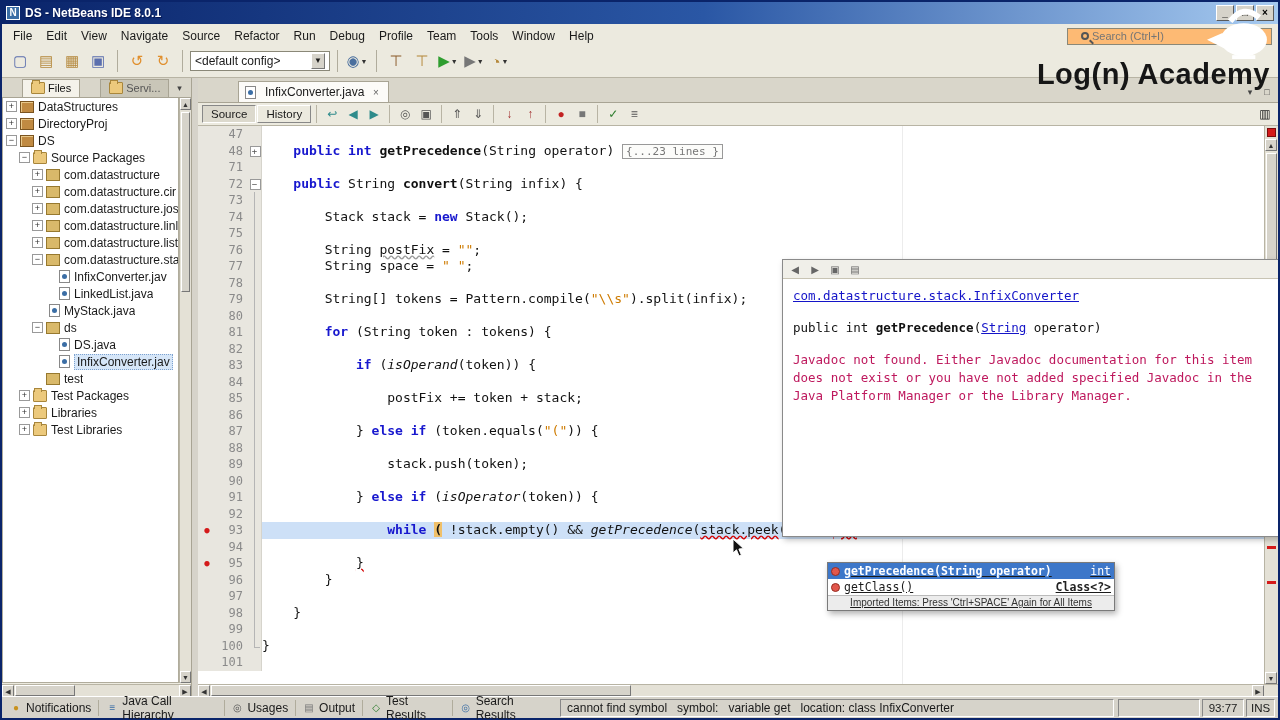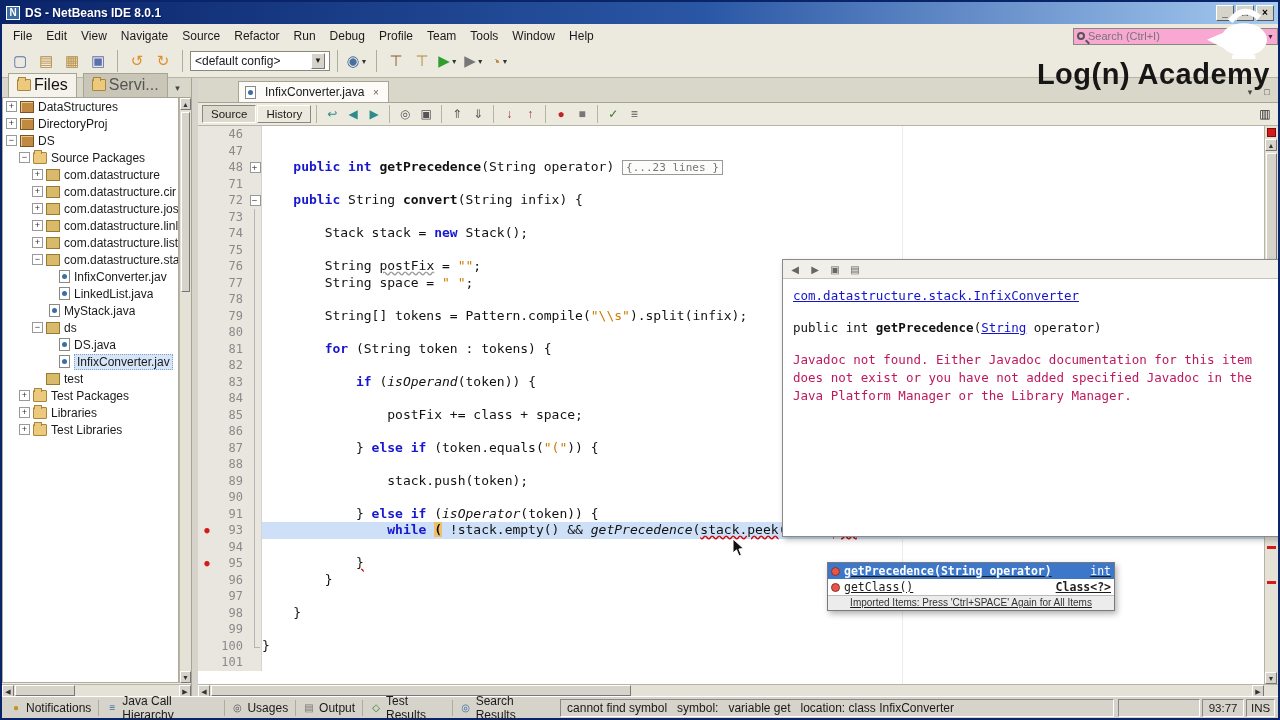--- a/index.html
+++ b/index.html
@@ -9,21 +9,21 @@
   
   .titlebar { position:absolute; left:0; top:0; right:0; height:22px; background:linear-gradient(90deg,#0a246a 0%,#2a57a5 55%,#a6caf0 100%); display:flex; align-items:center; padding:0 4px; color:#fff; }
   .app-icon { width:14px; height:14px; background:#3b6ea5; border:1px solid #fff; color:#fff; font-size:10px; font-weight:bold; text-align:center; line-height:12px; margin-right:5px; }
   .title-text { font-weight:bold; font-size:12px; text-shadow:1px 1px 1px #00114d; }
   .win-btns { margin-left:auto; display:flex; gap:2px; }
   .win-btn { width:18px; height:16px; background:#d6d3ca; border:1px solid; border-color:#fff #5a5a5a #5a5a5a #fff; color:#000; font-size:10px; text-align:center; line-height:14px; font-weight:bold; }
 
   
   .menubar { position:absolute; left:0; top:22px; right:0; height:25px; background:#eceadf; border-bottom:1px solid #c8c4b4; display:flex; align-items:center; padding-left:4px; }
   .menu-item { padding:2px 7px; cursor:default; }
-  .searchbox { margin-left:auto; width:205px; height:17px; background:#f9a8d4; border:1px solid #8a8878; display:flex; align-items:center; padding:0 3px; }
+  .searchbox { margin-left:auto; margin-right:6px; width:205px; height:17px; background:#fdba74; border:1px solid #8a8878; display:flex; align-items:center; padding:0 13px; }
   .mag { width:8px; height:8px; border:2px solid #555; border-radius:50%; position:relative; margin-right:3px; flex:none; }
   .mag::after { content:''; position:absolute; width:5px; height:2px; background:#555; transform:rotate(45deg); left:6px; top:7px; }
   .searchbox input { border:none; outline:none; width:100%; font-size:11px; font-family:"Liberation Sans",sans-serif; color:#444; background:transparent; }
 
   
   .toolbar { position:absolute; left:0; top:43px; right:0; height:33px; background:#eceadf; border-bottom:1px solid #b8b4a4; display:flex; align-items:center; padding-left:6px; gap:2px; }
   .tb-icon { width:24px; height:24px; display:flex; align-items:center; justify-content:center; font-size:15px; border:1px solid transparent; }
   .tb-sep { width:1px; height:22px; background:#b0ac9c; margin:0 5px; }
   .config-select { height:20px; width:140px; background:#fff; border:1px solid #8a8878; display:flex; align-items:center; padding:0 4px; font-size:12px; }
   .config-select .arrow { margin-left:auto; width:14px; height:16px; background:#d6d3ca; border:1px solid; border-color:#fff #777 #777 #fff; font-size:8px; text-align:center; line-height:14px; }
@@ -32,21 +32,21 @@
   
   .brand-name { position:absolute; top:56px; right:8px; font-size:29px; font-weight:bold; color:#161616; letter-spacing:0.5px; z-index:60; }
   .teapot { position:absolute; top:0px; right:6px; width:72px; height:58px; z-index:61; }
 
   
   .main { position:absolute; left:0; top:76px; right:0; bottom:22px; }
 
   
   .sidebar { position:absolute; left:0; top:0; width:190px; bottom:0; background:#eceadf; border-right:1px solid #a8a494; }
   .side-tabs { height:20px; display:flex; background:#d9d6ca; border-bottom:1px solid #a8a494; align-items:flex-end; }
-  .side-tab { padding:2px 8px 3px 8px; border:1px solid #a8a494; border-bottom:none; margin-left:6px; background:#c9c6b8; color:#555; font-size:16px; display:flex; align-items:center; gap:3px; }
+  .side-tab { padding:2px 8px 3px 8px; border:1px solid #a8a494; border-bottom:none; margin-left:20px; background:#c9c6b8; color:#555; font-size:11px; display:flex; align-items:center; gap:3px; }
   .side-tab.active { background:#f4f2ea; color:#111; }
   .side-tab .ticon { margin:0; }
   .side-tab-icons { margin-left:auto; display:flex; gap:2px; padding:2px 3px; }
   .mini-btn { width:14px; height:14px; font-size:9px; text-align:center; line-height:13px; color:#444; border:1px solid transparent; }
   .tree { position:absolute; top:20px; left:0; right:12px; bottom:13px; background:#fff; overflow:hidden; border:1px solid #b0ac9c; border-top:none; }
   .tree-row { height:17px; display:flex; align-items:center; white-space:nowrap; font-size:12px; }
   .exp { width:11px; height:11px; flex:none; border:1px solid #999; background:#fff; color:#333; font-size:9px; line-height:9px; text-align:center; margin-right:3px; }
   .exp.spacer { border:none; background:transparent; }
   .ticon { width:14px; height:12px; flex:none; margin-right:4px; position:relative; }
   .ticon.project { background:#c08a42; border:1px solid #7a5420; box-shadow:inset 1px 1px 0 #e8c88a; }
@@ -413,44 +413,44 @@
             <div class="et-sep"></div>
             <div class="et-icon" style="color: rgb(47, 126, 47);">✓</div>
             <div class="et-icon" style="color: rgb(85, 85, 85);">≡</div>
           </div>
         <div class="et-icon et-right">▥</div>
       </div>
 
       <div class="code-area">
         <div class="margin-guide"></div>
         <div class="code-lines">
-            <div class="cl"><span class="g-err"></span><span class="g-num">46</span><span class="g-fold "></span><span class="g-text"></span></div>
             <div class="cl"><span class="g-err"></span><span class="g-num">47</span><span class="g-fold "></span><span class="g-text"></span></div>
             <div class="cl"><span class="g-err"></span><span class="g-num">48</span><span class="g-fold fplus"><span>+</span></span><span class="g-text">    <span class="tk-k">public</span><span class="tk-p"> </span><span class="tk-k">int</span><span class="tk-p"> </span><span class="tk-b">getPrecedence</span><span class="tk-p">(String operator) </span><span class="tk-bg">{...23 lines }</span></span></div>
             <div class="cl"><span class="g-err"></span><span class="g-num">71</span><span class="g-fold "></span><span class="g-text"></span></div>
             <div class="cl"><span class="g-err"></span><span class="g-num">72</span><span class="g-fold fminus"><span>−</span></span><span class="g-text">    <span class="tk-k">public</span><span class="tk-p"> String </span><span class="tk-b">convert</span><span class="tk-p">(String infix) {</span></span></div>
             <div class="cl"><span class="g-err"></span><span class="g-num">73</span><span class="g-fold fpipe"></span><span class="g-text"></span></div>
             <div class="cl"><span class="g-err"></span><span class="g-num">74</span><span class="g-fold fpipe"></span><span class="g-text">        <span class="tk-p">Stack stack = </span><span class="tk-k">new</span><span class="tk-p"> Stack();</span></span></div>
             <div class="cl"><span class="g-err"></span><span class="g-num">75</span><span class="g-fold fpipe"></span><span class="g-text"></span></div>
             <div class="cl"><span class="g-err"></span><span class="g-num">76</span><span class="g-fold fpipe"></span><span class="g-text">        <span class="tk-p">String </span><span class="tk-wv">postFix</span><span class="tk-p"> = </span><span class="tk-s">""</span><span class="tk-p">;</span></span></div>
             <div class="cl"><span class="g-err"></span><span class="g-num">77</span><span class="g-fold fpipe"></span><span class="g-text">        <span class="tk-p">String space = </span><span class="tk-s">" "</span><span class="tk-p">;</span></span></div>
             <div class="cl"><span class="g-err"></span><span class="g-num">78</span><span class="g-fold fpipe"></span><span class="g-text"></span></div>
             <div class="cl"><span class="g-err"></span><span class="g-num">79</span><span class="g-fold fpipe"></span><span class="g-text">        <span class="tk-p">String[] tokens = Pattern.compile(</span><span class="tk-s">"\\s"</span><span class="tk-p">).split(infix);</span></span></div>
             <div class="cl"><span class="g-err"></span><span class="g-num">80</span><span class="g-fold fpipe"></span><span class="g-text"></span></div>
             <div class="cl"><span class="g-err"></span><span class="g-num">81</span><span class="g-fold fpipe"></span><span class="g-text">        <span class="tk-k">for</span><span class="tk-p"> (String token : tokens) {</span></span></div>
             <div class="cl"><span class="g-err"></span><span class="g-num">82</span><span class="g-fold fpipe"></span><span class="g-text"></span></div>
             <div class="cl"><span class="g-err"></span><span class="g-num">83</span><span class="g-fold fpipe"></span><span class="g-text">            <span class="tk-k">if</span><span class="tk-p"> (</span><span class="tk-i">isOperand</span><span class="tk-p">(token)) {</span></span></div>
             <div class="cl"><span class="g-err"></span><span class="g-num">84</span><span class="g-fold fpipe"></span><span class="g-text"></span></div>
-            <div class="cl"><span class="g-err"></span><span class="g-num">85</span><span class="g-fold fpipe"></span><span class="g-text">                <span class="tk-p">postFix += class + space;</span></span></div>
+            <div class="cl"><span class="g-err"></span><span class="g-num">85</span><span class="g-fold fpipe"></span><span class="g-text">                <span class="tk-p">postFix += token + stack;</span></span></div>
             <div class="cl"><span class="g-err"></span><span class="g-num">86</span><span class="g-fold fpipe"></span><span class="g-text"></span></div>
             <div class="cl"><span class="g-err"></span><span class="g-num">87</span><span class="g-fold fpipe"></span><span class="g-text">            <span class="tk-p">} </span><span class="tk-k">else</span><span class="tk-p"> </span><span class="tk-k">if</span><span class="tk-p"> (token.equals(</span><span class="tk-s">"("</span><span class="tk-p">)) {</span></span></div>
             <div class="cl"><span class="g-err"></span><span class="g-num">88</span><span class="g-fold fpipe"></span><span class="g-text"></span></div>
             <div class="cl"><span class="g-err"></span><span class="g-num">89</span><span class="g-fold fpipe"></span><span class="g-text">                <span class="tk-p">stack.push(token);</span></span></div>
             <div class="cl"><span class="g-err"></span><span class="g-num">90</span><span class="g-fold fpipe"></span><span class="g-text"></span></div>
             <div class="cl"><span class="g-err"></span><span class="g-num">91</span><span class="g-fold fpipe"></span><span class="g-text">            <span class="tk-p">} </span><span class="tk-k">else</span><span class="tk-p"> </span><span class="tk-k">if</span><span class="tk-p"> (</span><span class="tk-i">isOperator</span><span class="tk-p">(token)) {</span></span></div>
+            <div class="cl"><span class="g-err"></span><span class="g-num">92</span><span class="g-fold fpipe"></span><span class="g-text"></span></div>
             <div class="cl cur"><span class="g-err on"></span><span class="g-num">93</span><span class="g-fold fpipe"></span><span class="g-text">                <span class="tk-k">while</span><span class="tk-p"> </span><span class="tk-pm">(</span><span class="tk-p"> !stack.empty() &amp;&amp; </span><span class="tk-i">getPrecedence</span><span class="tk-p">(</span><span class="tk-er">stack.peek</span><span class="tk-p">()) &gt;= </span><span class="tk-er">get</span><span class="caret"></span></span></div>
             <div class="cl"><span class="g-err"></span><span class="g-num">94</span><span class="g-fold fpipe"></span><span class="g-text"></span></div>
             <div class="cl"><span class="g-err on"></span><span class="g-num">95</span><span class="g-fold fpipe"></span><span class="g-text">            <span class="tk-er">}</span></span></div>
             <div class="cl"><span class="g-err"></span><span class="g-num">96</span><span class="g-fold fpipe"></span><span class="g-text">        <span class="tk-p">}</span></span></div>
             <div class="cl"><span class="g-err"></span><span class="g-num">97</span><span class="g-fold fpipe"></span><span class="g-text"></span></div>
             <div class="cl"><span class="g-err"></span><span class="g-num">98</span><span class="g-fold fpipe"></span><span class="g-text">    <span class="tk-p">}</span></span></div>
             <div class="cl"><span class="g-err"></span><span class="g-num">99</span><span class="g-fold fpipe"></span><span class="g-text"></span></div>
             <div class="cl"><span class="g-err"></span><span class="g-num">100</span><span class="g-fold fcorner"></span><span class="g-text"><span class="tk-p">}</span></span></div>
             <div class="cl"><span class="g-err"></span><span class="g-num">101</span><span class="g-fold "></span><span class="g-text"></span></div>
           </div>

